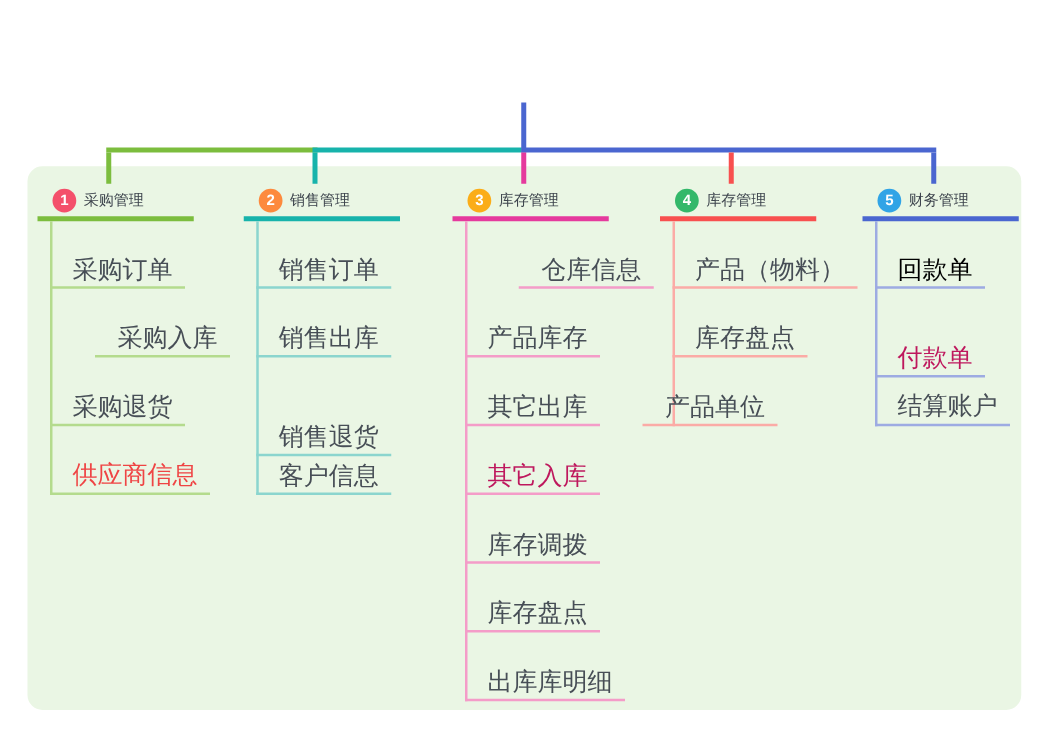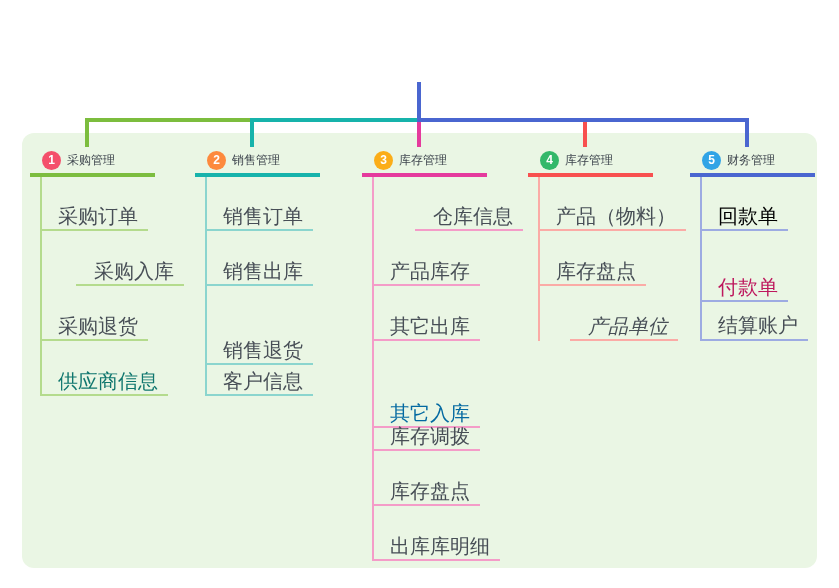--- a/index.html
+++ b/index.html
@@ -59,50 +59,50 @@
 
   <div id="branches">
       <div class="branch-header" style="left: 30px; top: 147px; border-bottom-color: rgb(124, 189, 62);">
         <span class="badge" style="background: rgb(244, 80, 107); color: rgb(255, 255, 255);">1</span>
         <span class="branch-label" style="color: rgb(61, 68, 77);">采购管理</span>
       </div>
       <div class="vline" style="left: 40px; top: 177px; height: 219px; background: rgb(180, 219, 141);"></div>
       <div class="child-node" style="left: 40px; top: 207px; border-bottom-color: rgb(180, 219, 141); color: rgb(71, 78, 86);">采购订单</div>
       <div class="child-node" style="left: 40px; top: 262px; border-bottom-color: rgb(180, 219, 141); color: rgb(71, 78, 86); margin-left: 36px;">采购入库</div>
       <div class="child-node" style="left: 40px; top: 317px; border-bottom-color: rgb(180, 219, 141); color: rgb(71, 78, 86);">采购退货</div>
-      <div class="child-node" style="left: 40px; top: 372px; border-bottom-color: rgb(180, 219, 141); color: #0f766e;">供应商信息</div>
+      <div class="child-node" style="left: 40px; top: 372px; border-bottom-color: rgb(180, 219, 141); color: #ef4444; font-family: Liberation Mono, monospace;">供应商信息</div>
       <div class="branch-header" style="left: 195px; top: 147px; border-bottom-color: rgb(23, 179, 171);">
         <span class="badge" style="background: rgb(253, 138, 61); color: rgb(255, 255, 255);">2</span>
         <span class="branch-label" style="color: rgb(61, 68, 77);">销售管理</span>
       </div>
       <div class="vline" style="left: 205px; top: 177px; height: 219px; background: rgb(139, 213, 206);"></div>
       <div class="child-node" style="left: 205px; top: 207px; border-bottom-color: rgb(139, 213, 206); color: rgb(71, 78, 86);">销售订单</div>
       <div class="child-node" style="left: 205px; top: 262px; border-bottom-color: rgb(139, 213, 206); color: rgb(71, 78, 86);">销售出库</div>
       <div class="child-node" style="left: 205px; top: 317px; border-bottom-color: rgb(139, 213, 206); color: rgb(71, 78, 86); margin-top: 24px;">销售退货</div>
       <div class="child-node" style="left: 205px; top: 372px; border-bottom-color: rgb(139, 213, 206); color: rgb(71, 78, 86);">客户信息</div>
       <div class="branch-header" style="left: 362px; top: 147px; border-bottom-color: rgb(229, 58, 157);">
         <span class="badge" style="background: rgb(251, 173, 24); color: rgb(255, 255, 255);">3</span>
         <span class="branch-label" style="color: rgb(61, 68, 77);">库存管理</span>
       </div>
       <div class="vline" style="left: 372px; top: 177px; height: 384px; background: rgb(244, 156, 200);"></div>
       <div class="child-node" style="left: 372px; top: 207px; border-bottom-color: rgb(244, 156, 200); color: rgb(71, 78, 86); margin-left: 43px;">仓库信息</div>
       <div class="child-node" style="left: 372px; top: 262px; border-bottom-color: rgb(244, 156, 200); color: rgb(71, 78, 86);">产品库存</div>
       <div class="child-node" style="left: 372px; top: 317px; border-bottom-color: rgb(244, 156, 200); color: rgb(71, 78, 86);">其它出库</div>
-      <div class="child-node" style="left: 372px; top: 372px; border-bottom-color: rgb(244, 156, 200); color: #0369a1; margin-top: 32px;">其它入库</div>
+      <div class="child-node" style="left: 372px; top: 372px; border-bottom-color: rgb(244, 156, 200); color: #be185d;">其它入库</div>
       <div class="child-node" style="left: 372px; top: 427px; border-bottom-color: rgb(244, 156, 200); color: rgb(71, 78, 86);">库存调拨</div>
       <div class="child-node" style="left: 372px; top: 482px; border-bottom-color: rgb(244, 156, 200); color: rgb(71, 78, 86);">库存盘点</div>
       <div class="child-node" style="left: 372px; top: 537px; border-bottom-color: rgb(244, 156, 200); color: rgb(71, 78, 86);">出库库明细</div>
       <div class="branch-header" style="left: 528px; top: 147px; border-bottom-color: rgb(248, 80, 79);">
         <span class="badge" style="background: rgb(51, 184, 106); color: rgb(255, 255, 255);">4</span>
         <span class="branch-label" style="color: rgb(61, 68, 77);">库存管理</span>
       </div>
       <div class="vline" style="left: 538px; top: 177px; height: 164px; background: rgb(251, 171, 166);"></div>
       <div class="child-node" style="left: 538px; top: 207px; border-bottom-color: rgb(251, 171, 166); color: rgb(71, 78, 86);">产品（物料）</div>
       <div class="child-node" style="left: 538px; top: 262px; border-bottom-color: rgb(251, 171, 166); color: rgb(71, 78, 86);">库存盘点</div>
-      <div class="child-node" style="left: 570px; top: 317px; border-bottom-color: rgb(251, 171, 166); color: rgb(71, 78, 86); font-style: italic;">产品单位</div>
+      <div class="child-node" style="left: 514px; top: 317px; border-bottom-color: rgb(251, 171, 166); color: rgb(71, 78, 86);">产品单位</div>
       <div class="branch-header" style="left: 690px; top: 147px; border-bottom-color: rgb(74, 102, 208);">
         <span class="badge" style="background: rgb(49, 164, 230); color: rgb(255, 255, 255);">5</span>
         <span class="branch-label" style="color: rgb(61, 68, 77);">财务管理</span>
       </div>
       <div class="vline" style="left: 700px; top: 177px; height: 164px; background: rgb(157, 171, 226);"></div>
       <div class="child-node" style="left: 700px; top: 207px; border-bottom-color: rgb(157, 171, 226); color: #000000;">回款单</div>
       <div class="child-node" style="left: 700px; top: 262px; border-bottom-color: rgb(157, 171, 226); color: #be185d; margin-top: 16px;">付款单</div>
       <div class="child-node" style="left: 700px; top: 317px; border-bottom-color: rgb(157, 171, 226); color: rgb(71, 78, 86); font-family: Liberation Mono, monospace;">结算账户</div>
     </div>
 </div>

